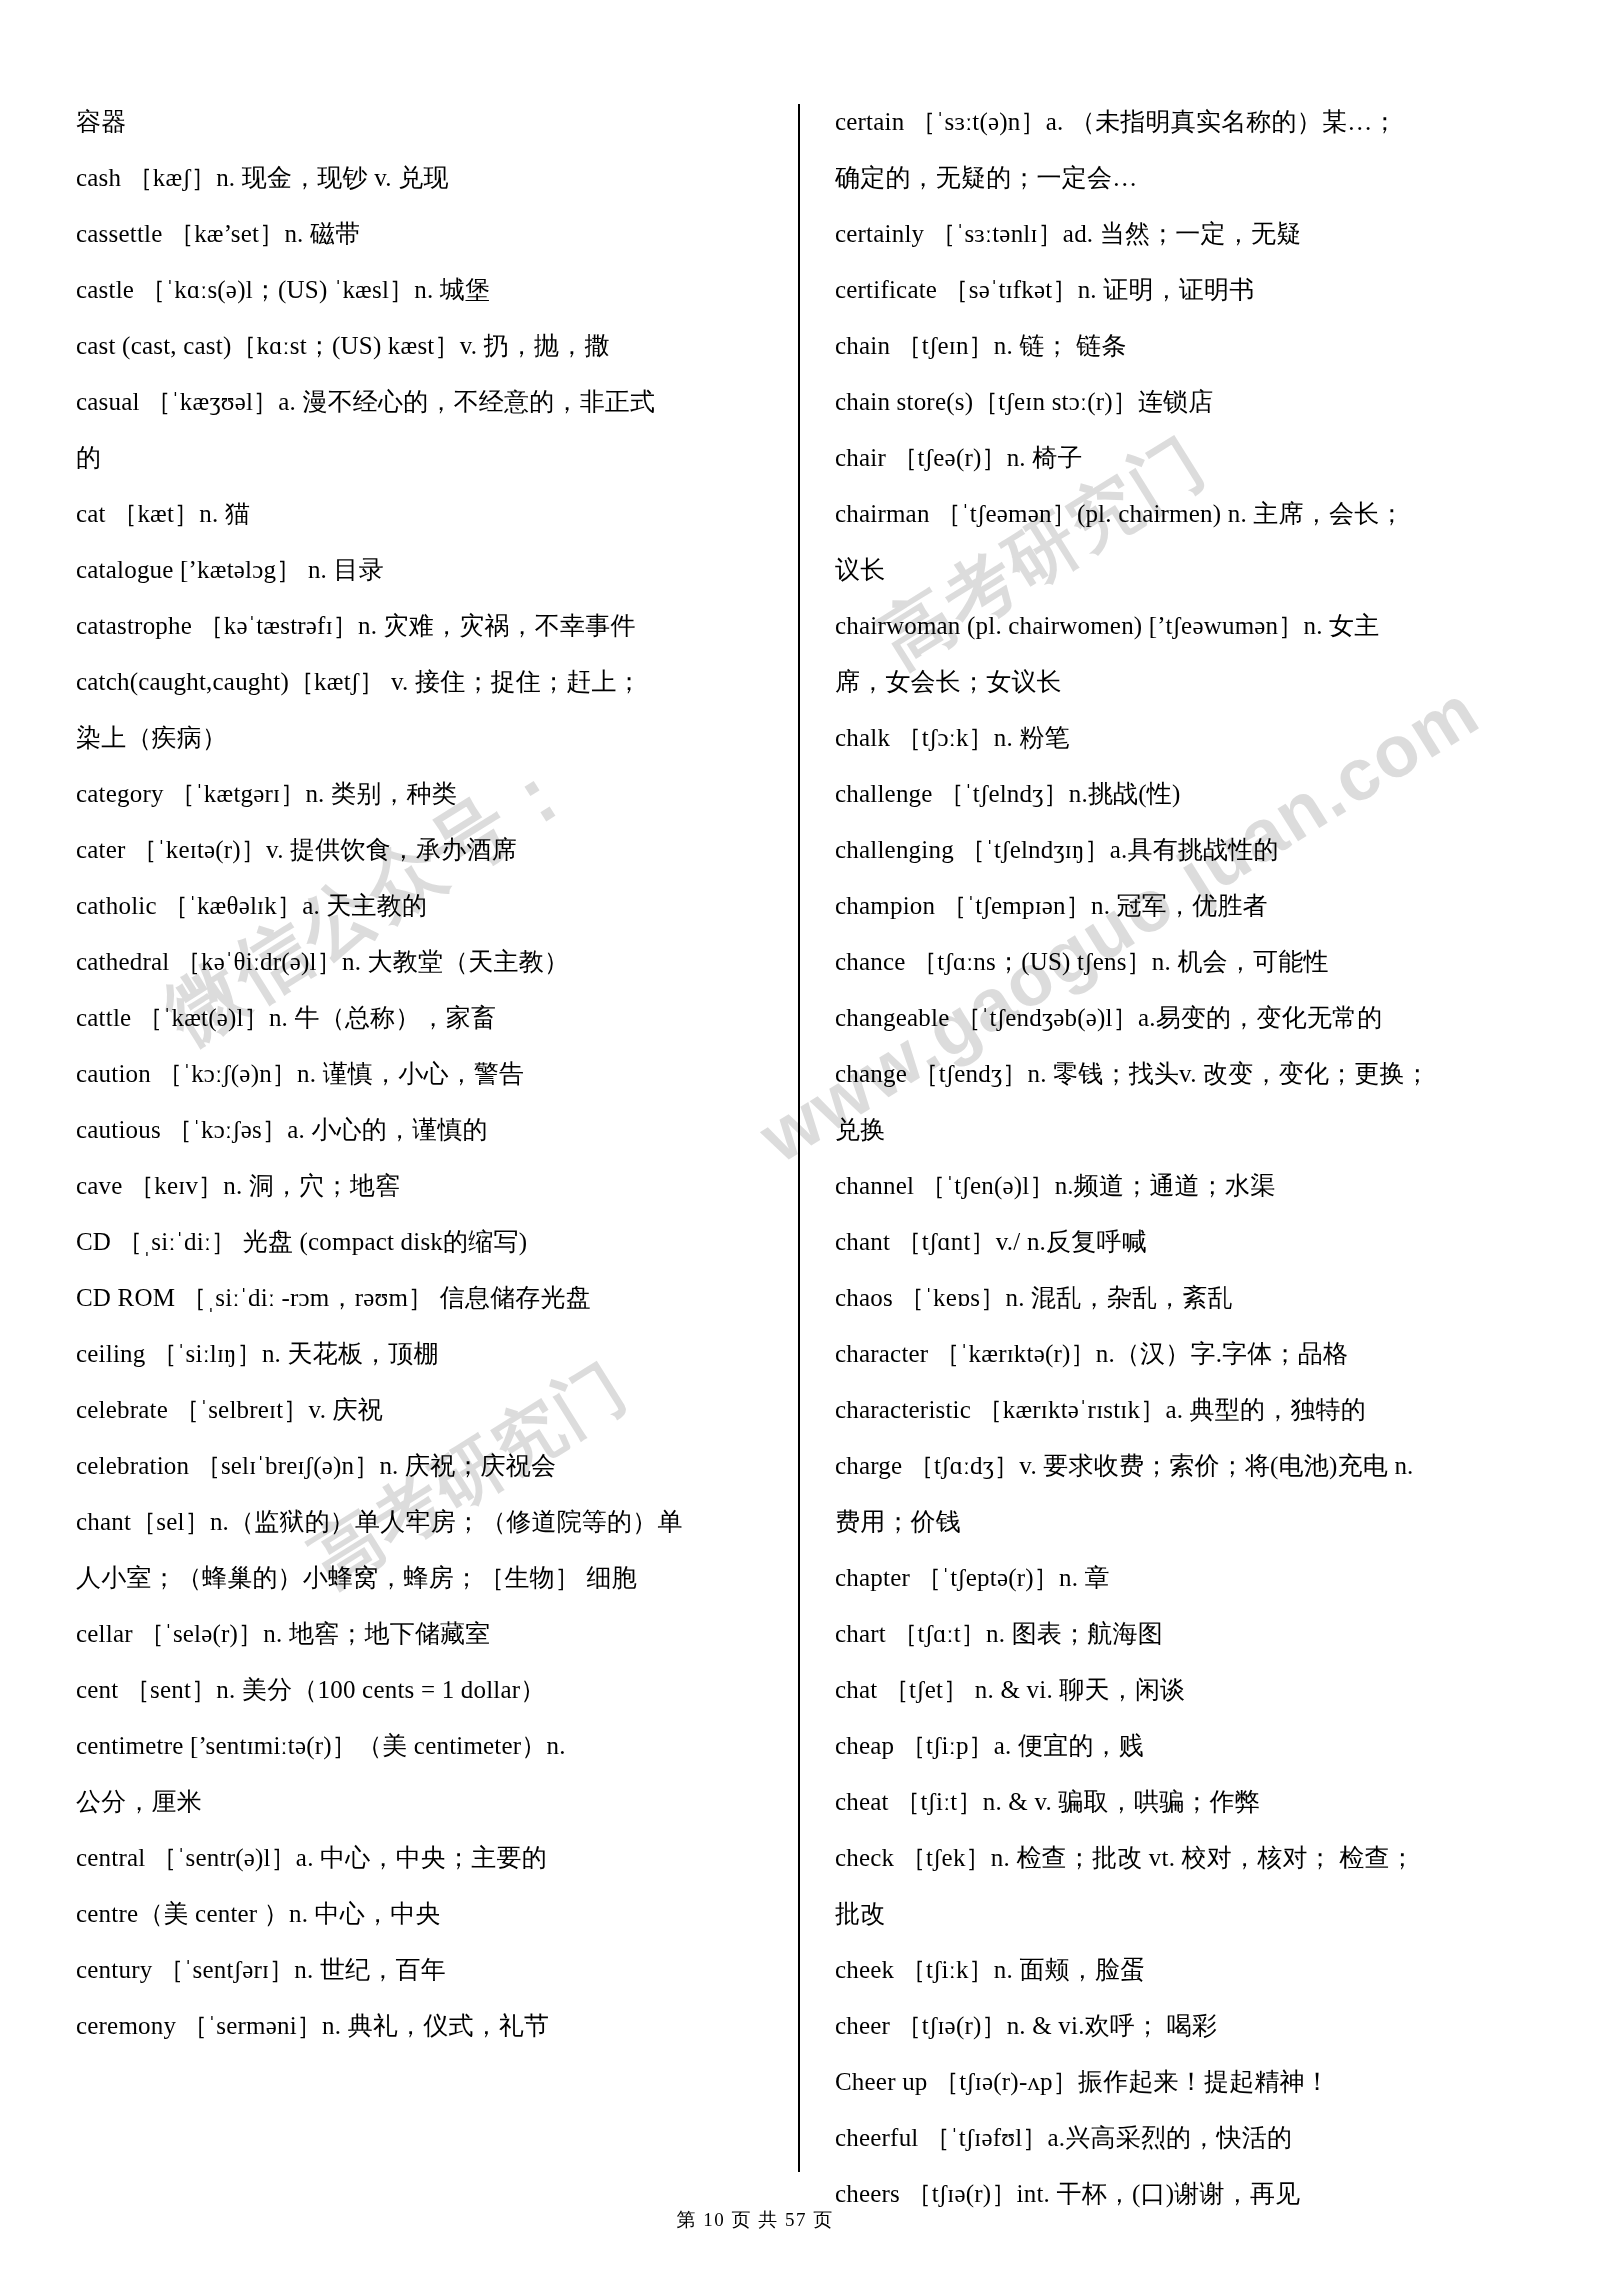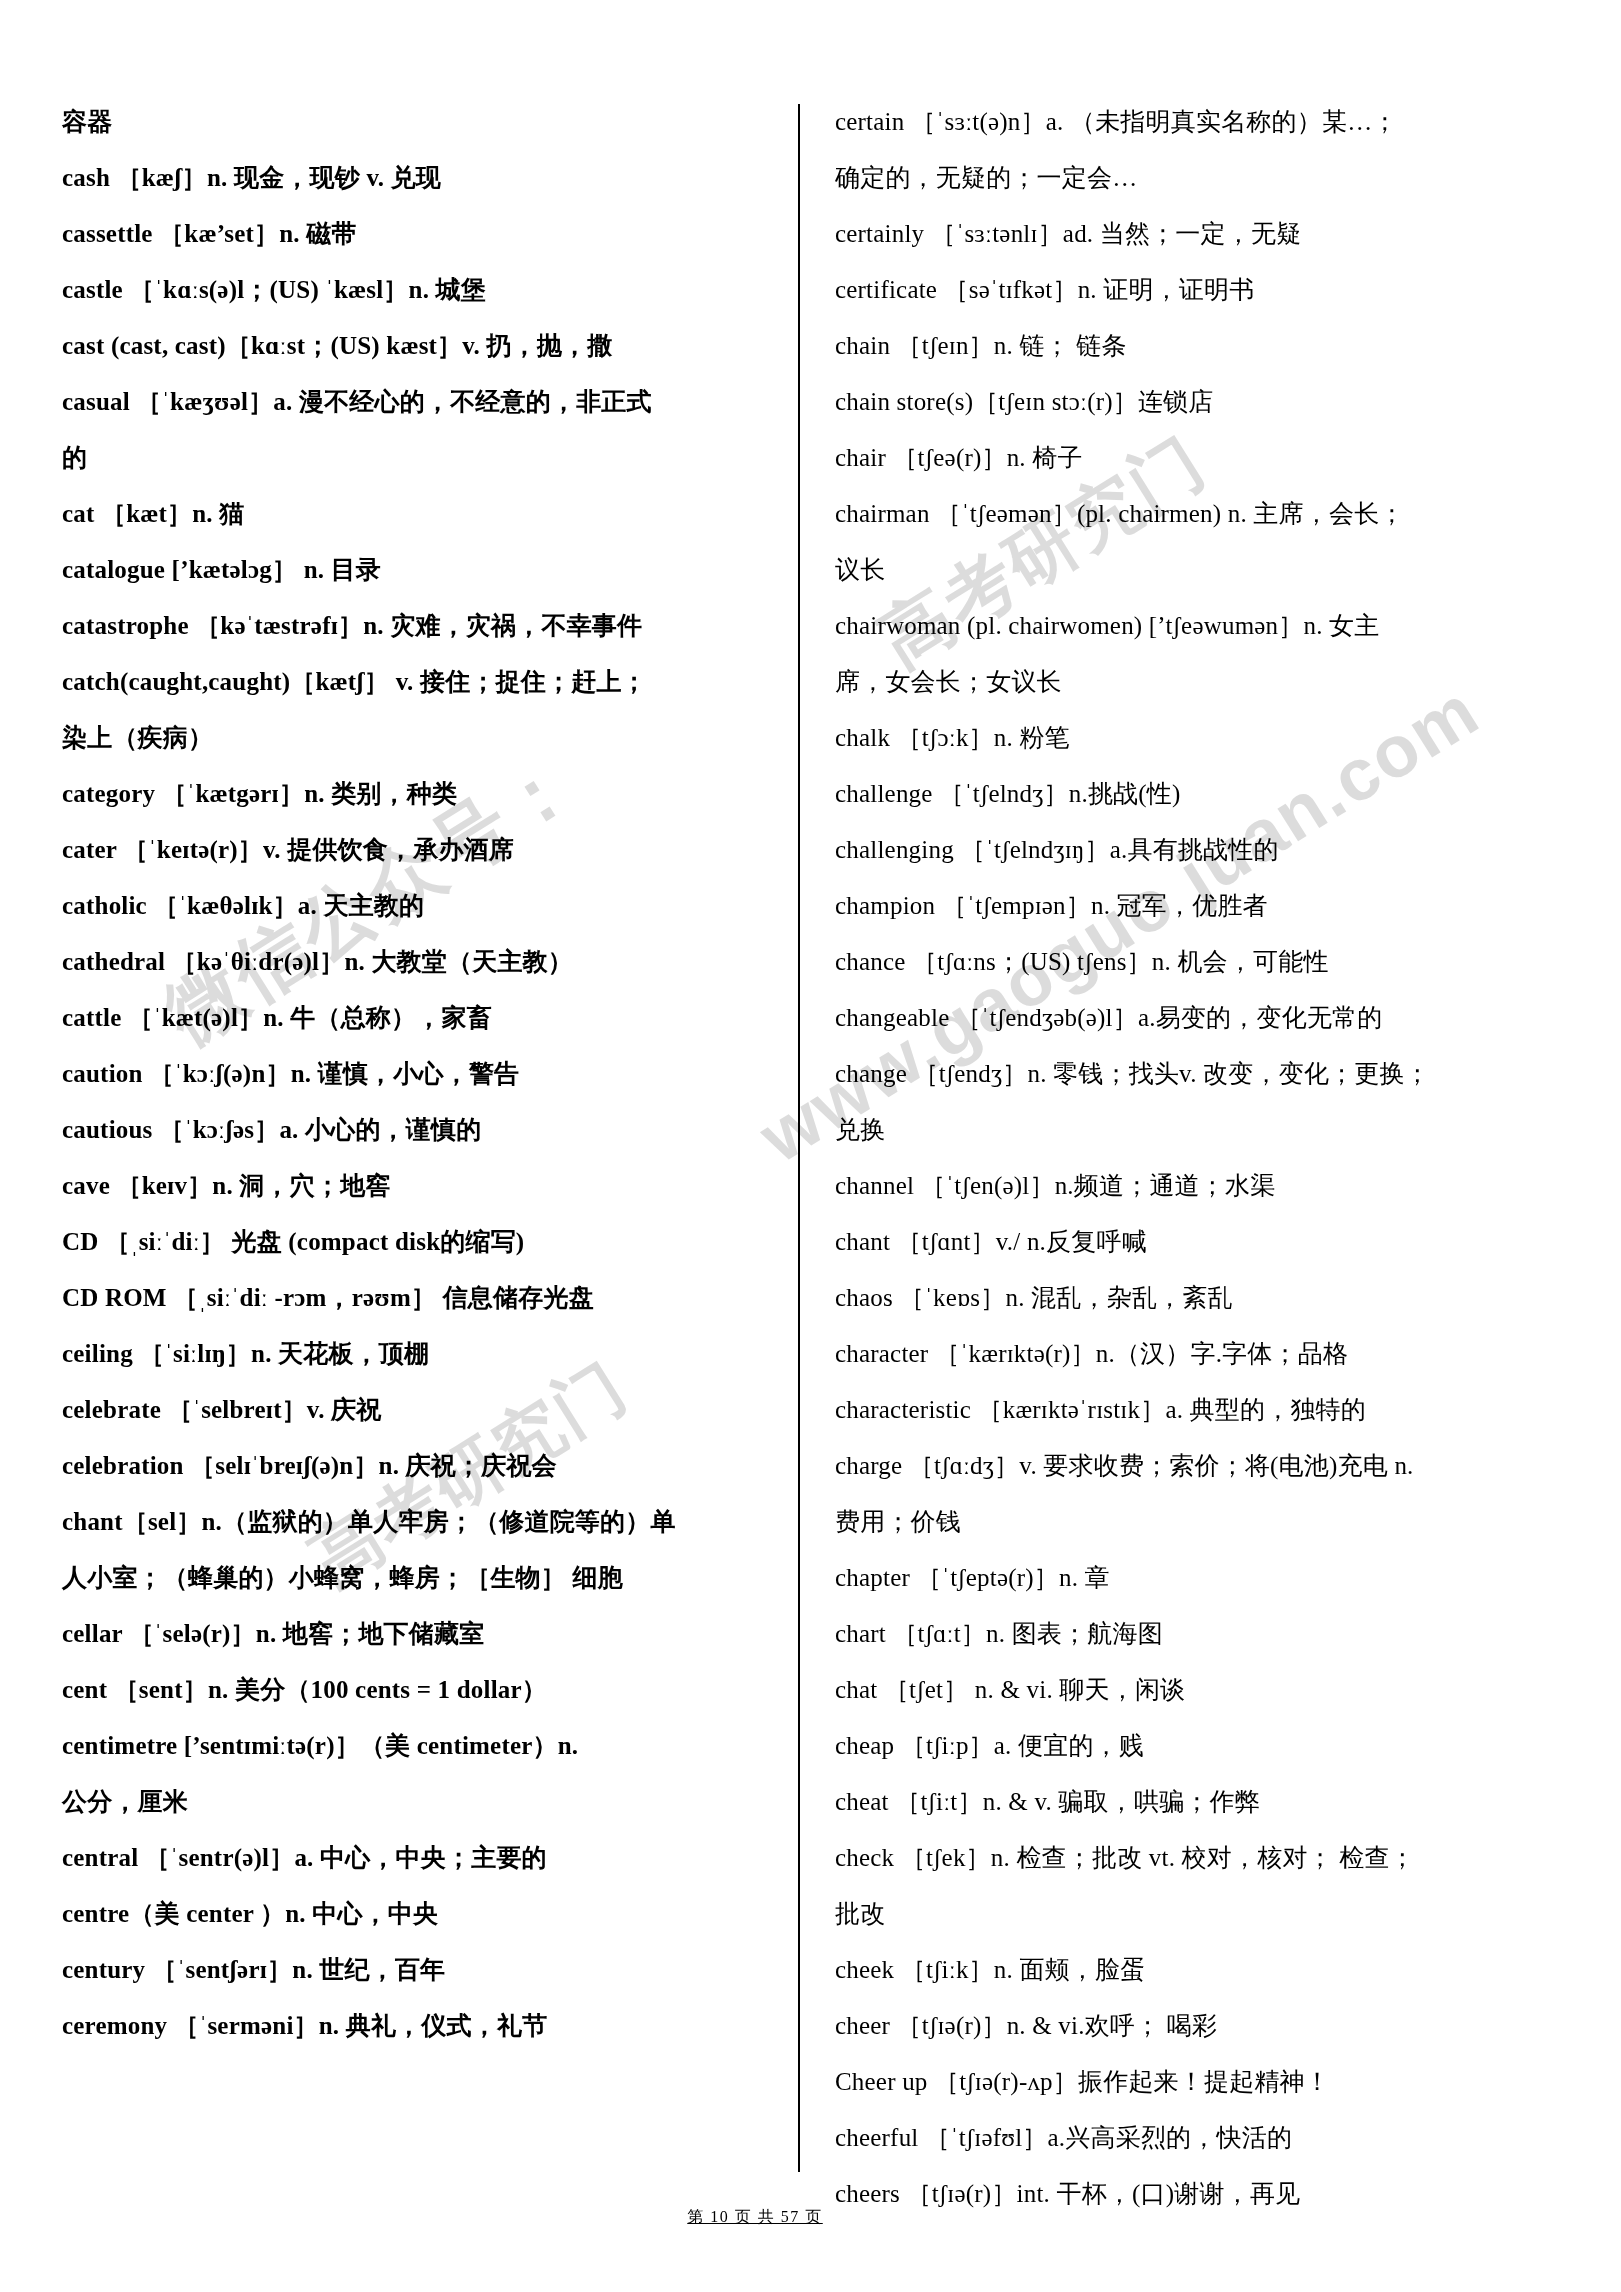--- a/index.html
+++ b/index.html
@@ -74,21 +74,21 @@
     left: 0; top: 0;
     width: 1621px;
     height: 2196px;
     z-index: 2;
   }
   .column {
     position: absolute;
     top: 94px;
     width: 725px;
   }
-  #col-left  { left: 62px; font-weight: bold; }
+  #col-left  { left: 76px; }
   #col-right { left: 835px; }
 
   #col-divider {
     position: absolute;
     left: 798px;
     top: 104px;
     width: 2px;
     height: 2068px;
     background: #000000;
     z-index: 3;
@@ -105,24 +105,23 @@
   }
 
   
   #footer {
     position: absolute;
     left: 0;
     top: 2207px;
     width: 1510px;
     text-align: center;
     font-family: "Liberation Serif", "DejaVu Serif", serif;
-    font-size: 16px;
+    font-size: 19px;
     letter-spacing: 1.5px;
     z-index: 4;
-    text-decoration: underline;
   }
 </style>
 </head>
 <body>
 
 <div id="page">
 
   <div id="watermark">
     <div class="wm-text wm-a">微信公众号：</div>
     <div class="wm-text wm-c">高考研究门</div>

